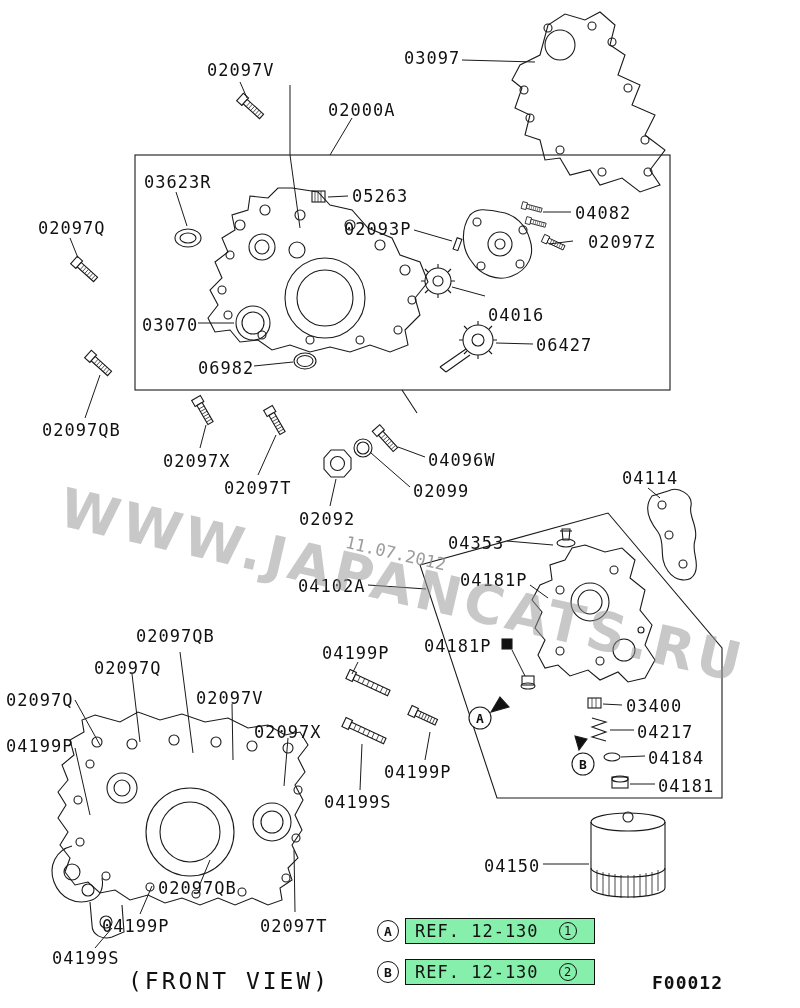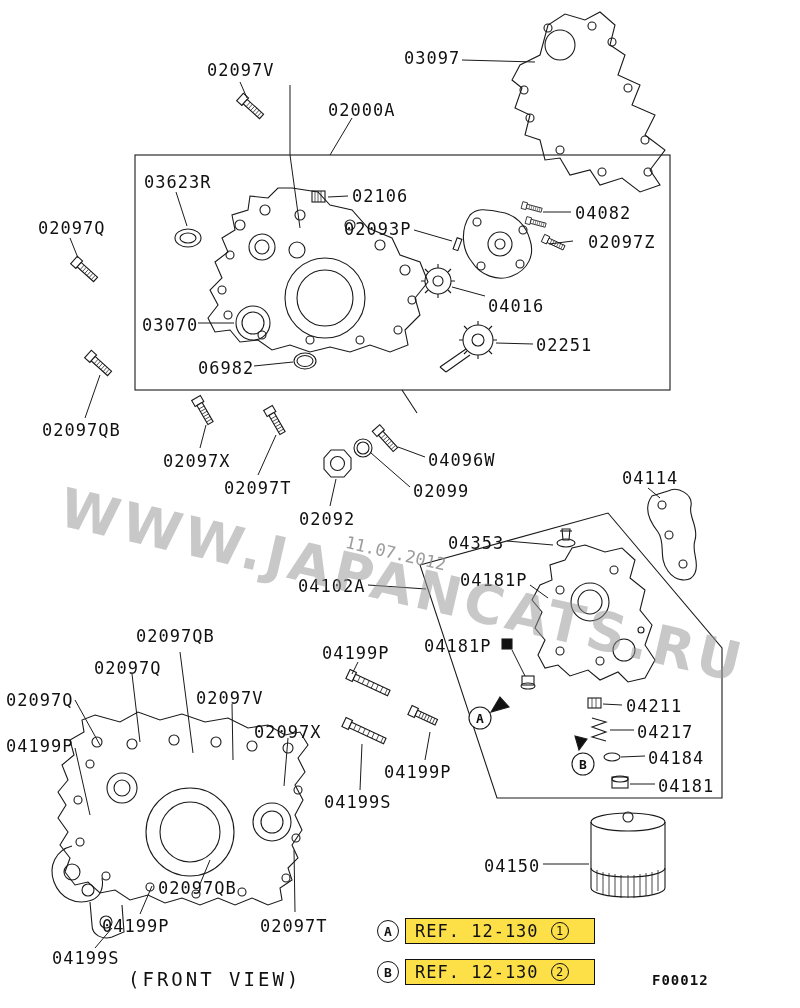--- a/index.html
+++ b/index.html
@@ -6,27 +6,27 @@
   html,body{width:800px;height:1008px;background:#fff;overflow:hidden}
   body{font-family:"DejaVu Sans Mono","Liberation Mono",monospace;position:relative;color:#111}
   .canvas{position:absolute;inset:0;width:800px;height:1008px;background:#fff}
   svg.art{position:absolute;left:0;top:0}
   .lbl{position:absolute;font-size:17px;letter-spacing:1px;white-space:nowrap;color:#111}
   .watermark{position:absolute;left:68px;top:476px;font-size:54px;font-weight:bold;letter-spacing:4px;
     color:rgba(150,150,150,.52);transform:rotate(13deg);transform-origin:left top;white-space:nowrap;
     font-family:"DejaVu Sans","Liberation Sans",sans-serif}
   .wm-date{position:absolute;left:348px;top:532px;font-size:17px;color:rgba(140,140,140,.85);
     transform:rotate(13deg);transform-origin:left top;white-space:nowrap}
-  .caption{position:absolute;left:128px;top:968px;font-size:19px;letter-spacing:3px;white-space:nowrap}
-  .figcode{position:absolute;left:652px;top:972px;font-size:14px;font-weight:bold;letter-spacing:1px}
+  .caption{position:absolute;left:128px;top:968px;font-size:23px;letter-spacing:3px;white-space:nowrap}
+  .figcode{position:absolute;left:652px;top:972px;font-size:18px;font-weight:bold;letter-spacing:1px}
   .ref-row{position:absolute;display:flex;align-items:center;gap:6px}
   .marker-circle{width:22px;height:22px;border:1.5px solid #111;border-radius:50%;
     display:inline-flex;align-items:center;justify-content:center;font-size:13px;font-weight:bold;background:#fff}
-  .ref-box{border:1.6px solid #111;min-width:190px;padding:2px 25px 2px 9px;font-size:17px;letter-spacing:1px;
-    display:inline-flex;align-items:center;justify-content:space-between;background:#fde047;cursor:pointer}
+  .ref-box{border:1.6px solid #111;min-width:190px;padding:2px 17px 2px 9px;font-size:17px;letter-spacing:1px;
+    display:inline-flex;align-items:center;justify-content:space-between;background:#86efac;cursor:pointer}
   .num-circle{width:18px;height:18px;border:1.3px solid #111;border-radius:50%;flex:0 0 auto;
     display:inline-flex;align-items:center;justify-content:center;font-size:12px}
   text{font-family:"DejaVu Sans Mono",monospace;font-size:13px;font-weight:bold;fill:#111;stroke:none}
 </style>
 </head>
 <body>
 
 <div class="canvas">
 
 <svg class="art" width="800" height="1008" viewBox="0 0 800 1008" fill="none" stroke="#1a1a1a" stroke-width="1.1">
@@ -306,48 +306,48 @@
     <path d="M140,914 L152,886"></path>
     <path d="M295,912 L294,850"></path>
     <path d="M95,948 L112,928"></path>
   </g>
 </svg>
 
 <div class="lbl" style="left:207px;top:60px">02097V</div>
 <div class="lbl" style="left:404px;top:48px">03097</div>
 <div class="lbl" style="left:328px;top:100px">02000A</div>
 <div class="lbl" style="left:144px;top:172px">03623R</div>
-<div class="lbl" style="left:352px;top:186px">02106</div>
+<div class="lbl" style="left:352px;top:186px">05263</div>
 <div class="lbl" style="left:38px;top:218px">02097Q</div>
 <div class="lbl" style="left:344px;top:219px">02093P</div>
 <div class="lbl" style="left:575px;top:203px">04082</div>
 <div class="lbl" style="left:588px;top:232px">02097Z</div>
-<div class="lbl" style="left:488px;top:296px">04016</div>
+<div class="lbl" style="left:488px;top:305px">04016</div>
 <div class="lbl" style="left:142px;top:315px">03070</div>
-<div class="lbl" style="left:536px;top:335px">02251</div>
+<div class="lbl" style="left:536px;top:335px">06427</div>
 <div class="lbl" style="left:198px;top:358px">06982</div>
 <div class="lbl" style="left:42px;top:420px">02097QB</div>
 <div class="lbl" style="left:163px;top:451px">02097X</div>
 <div class="lbl" style="left:428px;top:450px">04096W</div>
 <div class="lbl" style="left:224px;top:478px">02097T</div>
 <div class="lbl" style="left:413px;top:481px">02099</div>
 <div class="lbl" style="left:299px;top:509px">02092</div>
 <div class="lbl" style="left:622px;top:468px">04114</div>
 <div class="lbl" style="left:448px;top:533px">04353</div>
 <div class="lbl" style="left:298px;top:576px">04102A</div>
 <div class="lbl" style="left:460px;top:570px">04181P</div>
 <div class="lbl" style="left:424px;top:636px">04181P</div>
 <div class="lbl" style="left:136px;top:626px">02097QB</div>
 <div class="lbl" style="left:322px;top:643px">04199P</div>
 <div class="lbl" style="left:94px;top:658px">02097Q</div>
 <div class="lbl" style="left:6px;top:690px">02097Q</div>
 <div class="lbl" style="left:196px;top:688px">02097V</div>
 <div class="lbl" style="left:254px;top:722px">02097X</div>
 <div class="lbl" style="left:6px;top:736px">04199P</div>
-<div class="lbl" style="left:626px;top:696px">04211</div>
+<div class="lbl" style="left:626px;top:696px">03400</div>
 <div class="lbl" style="left:637px;top:722px">04217</div>
 <div class="lbl" style="left:384px;top:762px">04199P</div>
 <div class="lbl" style="left:648px;top:748px">04184</div>
 <div class="lbl" style="left:324px;top:792px">04199S</div>
 <div class="lbl" style="left:658px;top:776px">04181</div>
 <div class="lbl" style="left:484px;top:856px">04150</div>
 <div class="lbl" style="left:158px;top:878px">02097QB</div>
 <div class="lbl" style="left:102px;top:916px">04199P</div>
 <div class="lbl" style="left:260px;top:916px">02097T</div>
 <div class="lbl" style="left:52px;top:948px">04199S</div>

